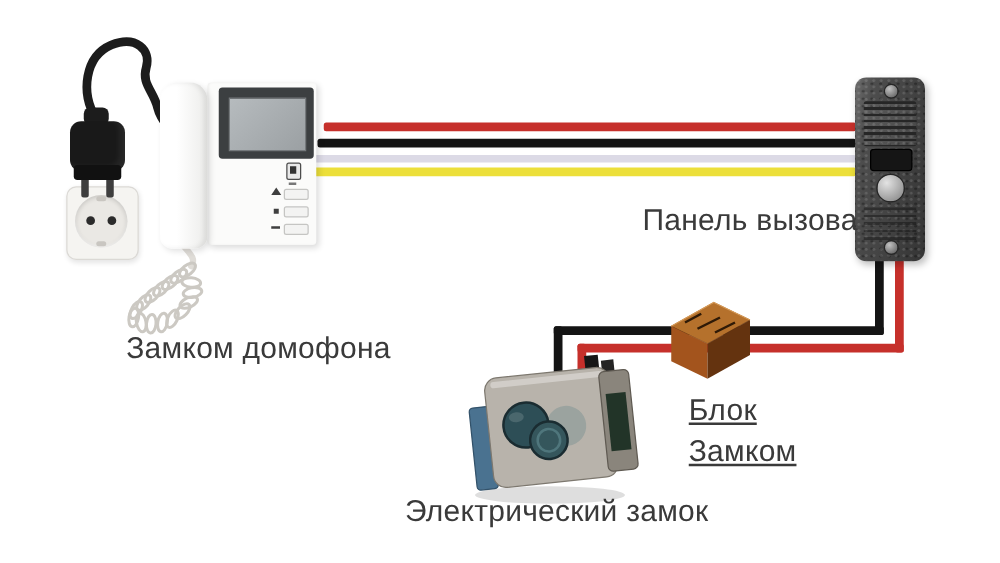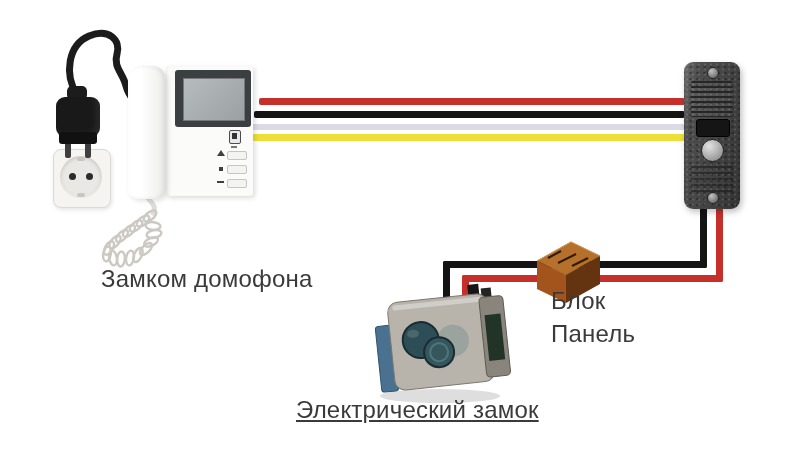--- a/index.html
+++ b/index.html
@@ -152,19 +152,20 @@
       <rect x="126" y="48" width="16" height="46" fill="#223428"></rect>
       <circle cx="92" cy="70" r="16" fill="#9ba39f"></circle>
       <circle cx="60" cy="66" r="18" fill="#2d4e56" stroke="#1a2c31" stroke-width="2"></circle>
       <circle cx="77" cy="80" r="15" fill="#35565c" stroke="#1a2c31" stroke-width="2"></circle>
       <circle cx="77" cy="80" r="9" fill="none" stroke="#4f767c" stroke-width="2"></circle>
       <ellipse cx="53" cy="59" rx="6" ry="4" fill="rgba(255,255,255,0.14)"></ellipse>
     </g>
   </svg>
 
   <div class="label" style="left:101px;top:265px;">Замком домофона</div>
-  <div class="label" style="left:551px;top:284px;line-height:33px;white-space:normal;width:170px;">
+  <div class="label" style="left:514px;top:163px;">Панель вызова</div>
+  <div class="label" style="left:551px;top:312px;line-height:33px;white-space:normal;width:170px;text-decoration:underline;">
     <span style="display:block;">Блок</span>
-    <span style="display:block;">Панель</span>
+    <span style="display:block;">Замком</span>
   </div>
-  <div class="label" style="left:296px;top:396px;text-decoration:underline;">Электрический замок</div>
+  <div class="label" style="left:324px;top:396px;">Электрический замок</div>
 
 </div>
 
 </body></html>

